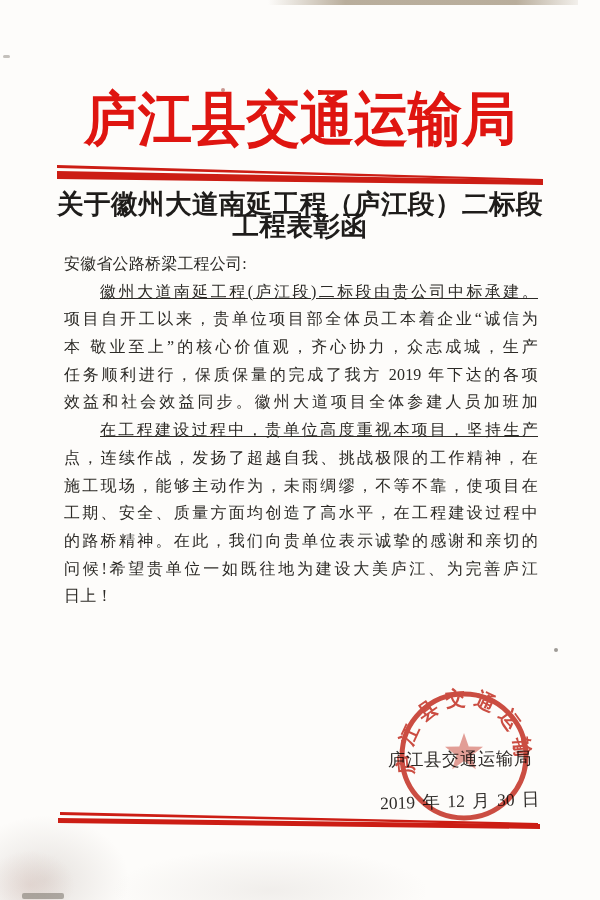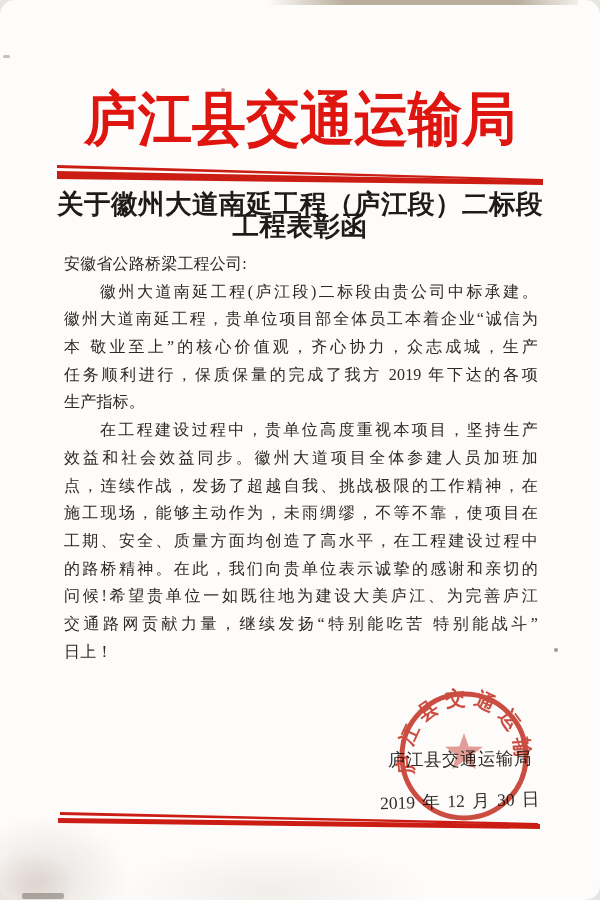--- a/index.html
+++ b/index.html
@@ -1,20 +1,19 @@
 <!DOCTYPE html>
 <html><head>
 <meta charset="utf-8">
 <style>
   html,body{margin:0;padding:0;background:#e8e6e2;}
   .page{
     position:relative;width:600px;height:900px;margin:0 auto;
     background:#fdfcfa;overflow:hidden;
     font-family:"Liberation Serif","DejaVu Serif",serif;
-    border-radius:15px;
   }
   
   .edge-top{position:absolute;left:268px;top:0;width:310px;height:5px;
     background:linear-gradient(to right,rgba(190,178,158,0),rgba(168,154,132,.8) 25%,rgba(168,154,132,.8) 80%,rgba(200,190,175,.2));}
   .blob{position:absolute;border-radius:50%;pointer-events:none;}
   .blob.b1{left:-40px;top:815px;width:170px;height:130px;
     background:radial-gradient(ellipse at center,rgba(170,158,150,.28),rgba(170,158,150,0) 70%);}
   .blob.b2{left:-15px;top:850px;width:90px;height:70px;
     background:radial-gradient(ellipse at center,rgba(190,150,140,.22),rgba(190,150,140,0) 70%);}
   .blob.b3{left:110px;top:848px;width:320px;height:85px;
@@ -38,21 +37,21 @@
     font-weight:bold;color:#1e1c1a;font-size:26.5px;white-space:nowrap;letter-spacing:.5px;}
   .doc-title.t1{top:186px;}
   .doc-title.t2{top:208px;font-family:Liberation Serif, serif;}
 
   .body-block{position:absolute;left:64px;top:250px;width:474px;color:#2c2a26;}
   .line{
     height:27.7px;line-height:27.7px;font-size:16px;letter-spacing:.2px;
     text-align:justify;text-align-last:justify;white-space:nowrap;overflow:visible;
   }
   .line.end{text-align-last:left;}
-  .line.first{text-indent:36px;}
+  .line.first{text-indent:36px;text-decoration:underline;}
 
   .sig-name{position:absolute;left:388px;top:747px;font-size:17.5px;color:#2e2b28;
     letter-spacing:.5px;transform:rotate(-.6deg);white-space:nowrap;}
   .sig-date{position:absolute;left:380px;top:789px;font-size:17.5px;color:#2e2b28;
     word-spacing:3px;transform:rotate(-1.6deg);white-space:nowrap;}
 
   .seal{position:absolute;left:389px;top:681px;width:150px;height:150px;
     mix-blend-mode:multiply;opacity:.93;}
 </style>
 </head>
@@ -68,32 +67,30 @@
     <polygon points="2,5 488,19 488,21 2,8" fill="#cc1d14"></polygon>
     <polygon points="2,11 488,20 488,25 2,19" fill="#cc1d14"></polygon>
   </svg>
 
   <div class="doc-title t1">关于徽州大道南延工程（庐江段）二标段</div>
   <div class="doc-title t2">工程表彰函</div>
 
   <div class="body-block" id="body-lines">
       <div class="line end">安徽省公路桥梁工程公司:</div>
       <div class="line first">徽州大道南延工程(庐江段)二标段由贵公司中标承建。</div>
-      <div class="line">徽州大道南延工程，贵单位项目部全体员工本着企业“诚信为</div>
+      <div class="line">项目自开工以来，贵单位项目部全体员工本着企业“诚信为</div>
       <div class="line">本 敬业至上”的核心价值观，齐心协力，众志成城，生产</div>
       <div class="line">任务顺利进行，保质保量的完成了我方 2019 年下达的各项</div>
-      <div class="line end">生产指标。</div>
+      <div class="line">效益和社会效益同步。徽州大道项目全体参建人员加班加</div>
       <div class="line first">在工程建设过程中，贵单位高度重视本项目，坚持生产</div>
-      <div class="line">效益和社会效益同步。徽州大道项目全体参建人员加班加</div>
       <div class="line">点，连续作战，发扬了超越自我、挑战极限的工作精神，在</div>
       <div class="line">施工现场，能够主动作为，未雨绸缪，不等不靠，使项目在</div>
       <div class="line">工期、安全、质量方面均创造了高水平，在工程建设过程中</div>
       <div class="line">的路桥精神。在此，我们向贵单位表示诚挚的感谢和亲切的</div>
       <div class="line">问候!希望贵单位一如既往地为建设大美庐江、为完善庐江</div>
-      <div class="line">交通路网贡献力量，继续发扬“特别能吃苦 特别能战斗”</div>
       <div class="line end">日上！</div>
     </div>
 
   <div class="sig-name">庐江县交通运输局</div>
   <div class="sig-date">2019 年 12 月 30 日</div>
 
   <svg class="seal" viewBox="0 0 150 150">
     <circle cx="75" cy="75" r="62" fill="none" stroke="#c94034" stroke-width="5"></circle>
     <polygon points="75,52 79.7,65.5 94,65.8 82.6,74.5 86.8,88.2 75,80 63.2,88.2 67.4,74.5 56,65.8 70.3,65.5" fill="#cf5448" opacity="0.6"></polygon>
     <defs>

